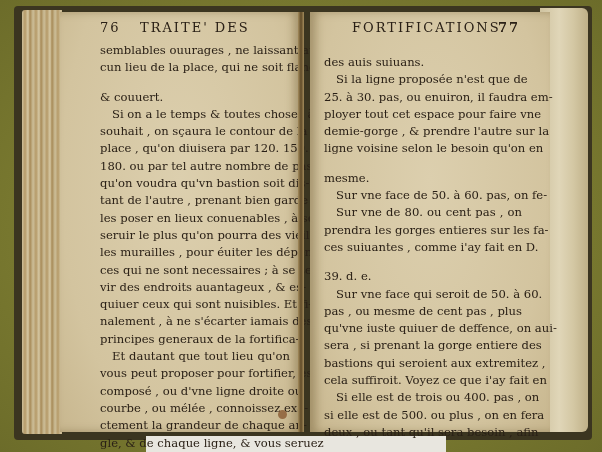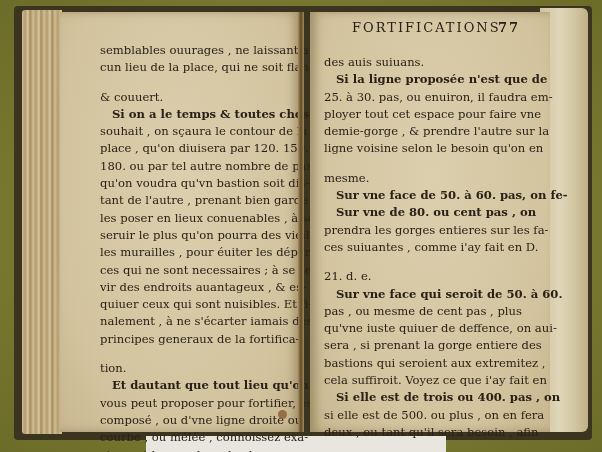--- a/index.html
+++ b/index.html
@@ -46,54 +46,57 @@
   .page-right .header .title { position:absolute; left:42px; }
   .page-right .header .num { position:absolute; right:30px;font-weight:bold; }
   .text {
     position:absolute; top:30px; font-size:11.6px; line-height:17.3px;
     text-align:justify; white-space:nowrap;
   }
   .page-left .text { left:40px; width:190px; }
   .page-right .text { left:14px; width:198px; }
   .line { display:block; text-align:justify; text-align-last:justify; }
   .line.end { text-align-last:left;margin-top:12px; }
-  .line.indent { padding-left:12px;font-weight:bold; }
+  .line.indent { padding-left:12px; }
   .stain {
     position:absolute; width:9px; height:9px; border-radius:50%;
     background:#8a5a32; opacity:0.8;
   }
 </style>
 </head>
 <body>
 
 <div class="book-shadow"></div>
 <div class="bottom-paper"></div>
 <div class="fore-edge-left"></div>
 <div class="fore-edge-right"></div>
 
 <div class="page page-left">
+  <div class="header">
+    <span class="num">76</span>
+    <span class="title">TRAITE' DES</span>
+  </div>
   <div class="text">
     <span class="line">semblables ouurages , ne laissant au-</span>
     <span class="line">cun lieu de la place, qui ne soit flanqué</span>
     <span class="line end">&amp; couuert.</span>
     <span class="line indent">Si on a le temps &amp; toutes choses à</span>
     <span class="line">souhait , on sçaura le contour de la</span>
     <span class="line">place , qu'on diuisera par 120. 150. ou</span>
     <span class="line">180. ou par tel autre nombre de pas</span>
     <span class="line">qu'on voudra qu'vn bastion soit dis-</span>
     <span class="line">tant de l'autre , prenant bien garde à</span>
     <span class="line">les poser en lieux conuenables , à se</span>
     <span class="line">seruir le plus qu'on pourra des vieil-</span>
     <span class="line">les murailles , pour éuiter les dépen-</span>
     <span class="line">ces qui ne sont necessaires ; à se ser-</span>
     <span class="line">vir des endroits auantageux , &amp; es-</span>
     <span class="line">quiuer ceux qui sont nuisibles. Et fi-</span>
     <span class="line">nalement , à ne s'écarter iamais des</span>
     <span class="line">principes generaux de la fortifica-</span>
-    <span class="line end">tion.</span>
     <span class="line indent">Et dautant que tout lieu qu'on</span>
     <span class="line">vous peut proposer pour fortifier, est</span>
     <span class="line">composé , ou d'vne ligne droite ou</span>
     <span class="line">courbe , ou mélée , connoissez exa-</span>
     <span class="line">ctement la grandeur de chaque an-</span>
     <span class="line">gle, &amp; de chaque ligne, &amp; vous seruez</span>
 
   </div>
   <div class="stain" style="left:218px; top:398px;"></div>
 </div>
@@ -110,21 +113,21 @@
     <span class="line indent">Si la ligne proposée n'est que de</span>
     <span class="line">25. à 30. pas, ou enuiron, il faudra em-</span>
     <span class="line">ployer tout cet espace pour faire vne</span>
     <span class="line">demie-gorge , &amp; prendre l'autre sur la</span>
     <span class="line">ligne voisine selon le besoin qu'on en</span>
     <span class="line end">mesme.</span>
     <span class="line indent">Sur vne face de 50. à 60. pas, on fe-</span>
     <span class="line indent">Sur vne de 80. ou cent pas , on</span>
     <span class="line">prendra les gorges entieres sur les fa-</span>
     <span class="line">ces suiuantes , comme i'ay fait en D.</span>
-    <span class="line end">21. d. e.</span>
+    <span class="line end">39. d. e.</span>
     <span class="line indent">Sur vne face qui seroit de 50. à 60.</span>
     <span class="line">pas , ou mesme de cent pas , plus</span>
     <span class="line">qu'vne iuste quiuer de deffence, on aui-</span>
     <span class="line">sera , si prenant la gorge entiere des</span>
     <span class="line">bastions qui seroient aux extremitez ,</span>
     <span class="line">cela suffiroit. Voyez ce que i'ay fait en</span>
     <span class="line indent">Si elle est de trois ou 400. pas , on</span>
     <span class="line">si elle est de 500. ou plus , on en fera</span>
     <span class="line">deux , ou tant qu'il sera besoin , afin</span>
 

